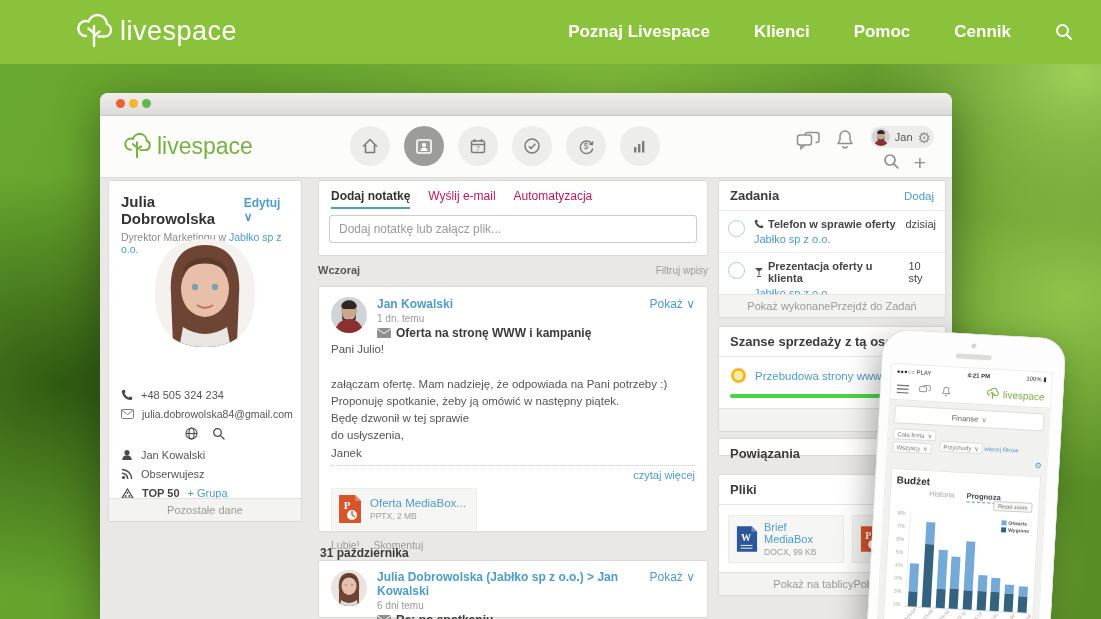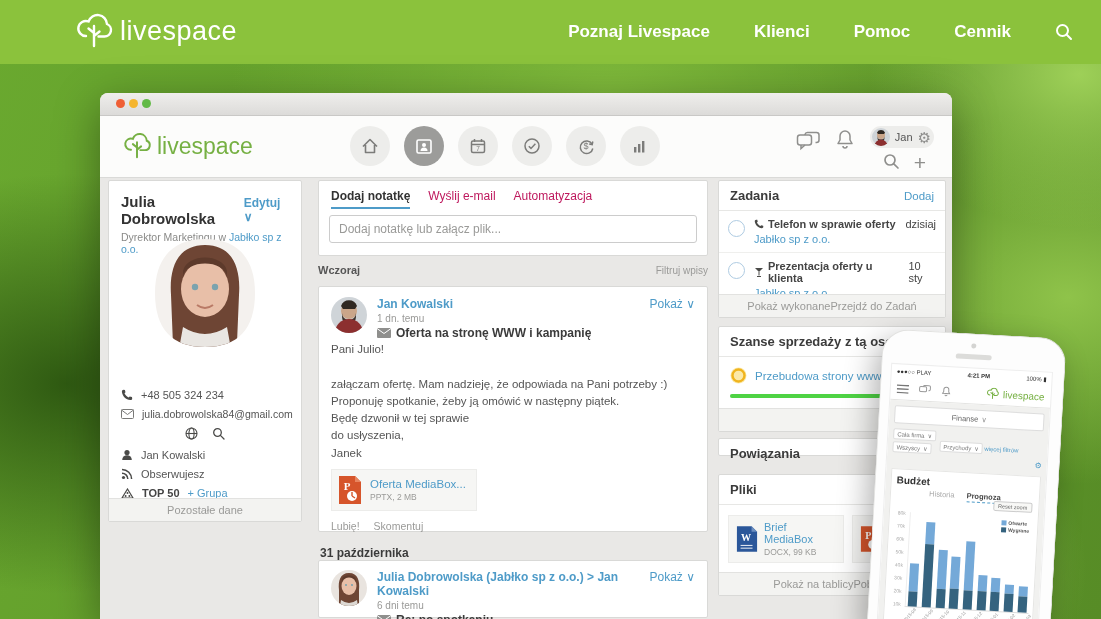--- a/index.html
+++ b/index.html
@@ -410,20 +410,21 @@
           </div>
           <span style="font-size:12px;white-space:nowrap;"><span class="link">Pokaż</span> <span class="link">∨</span></span>
         </div>
         <div class="fbody">Pani Julio!
 
 załączam ofertę. Mam nadzieję, że odpowiada na Pani potrzeby :)
 Proponuję spotkanie, żeby ją omówić w następny piątek.
 Będę dzwonił w tej sprawie
 do usłyszenia,
 Janek</div>
+        <div class="readmore"><span class="link">czytaj więcej</span></div>
         <div class="attach">
           <span>
               <svg width="24" height="30" viewBox="0 0 24 30">
                 <path d="M1 1 h16 l6 6 v22 h-22 Z" fill="#d6552b"></path>
                 <path d="M17 1 l6 6 h-6 Z" fill="#e8855f"></path>
                 <text x="9" y="15" font-size="11" fill="#fff" font-weight="bold" text-anchor="middle" font-family="Liberation Serif,serif">P</text>
                 <circle cx="14" cy="21" r="5" fill="#fff"></circle>
                 <path d="M14 21 V17 M14 21 L17 23" stroke="#d6552b" stroke-width="1.4" fill="none"></path>
               </svg>
             </span>

